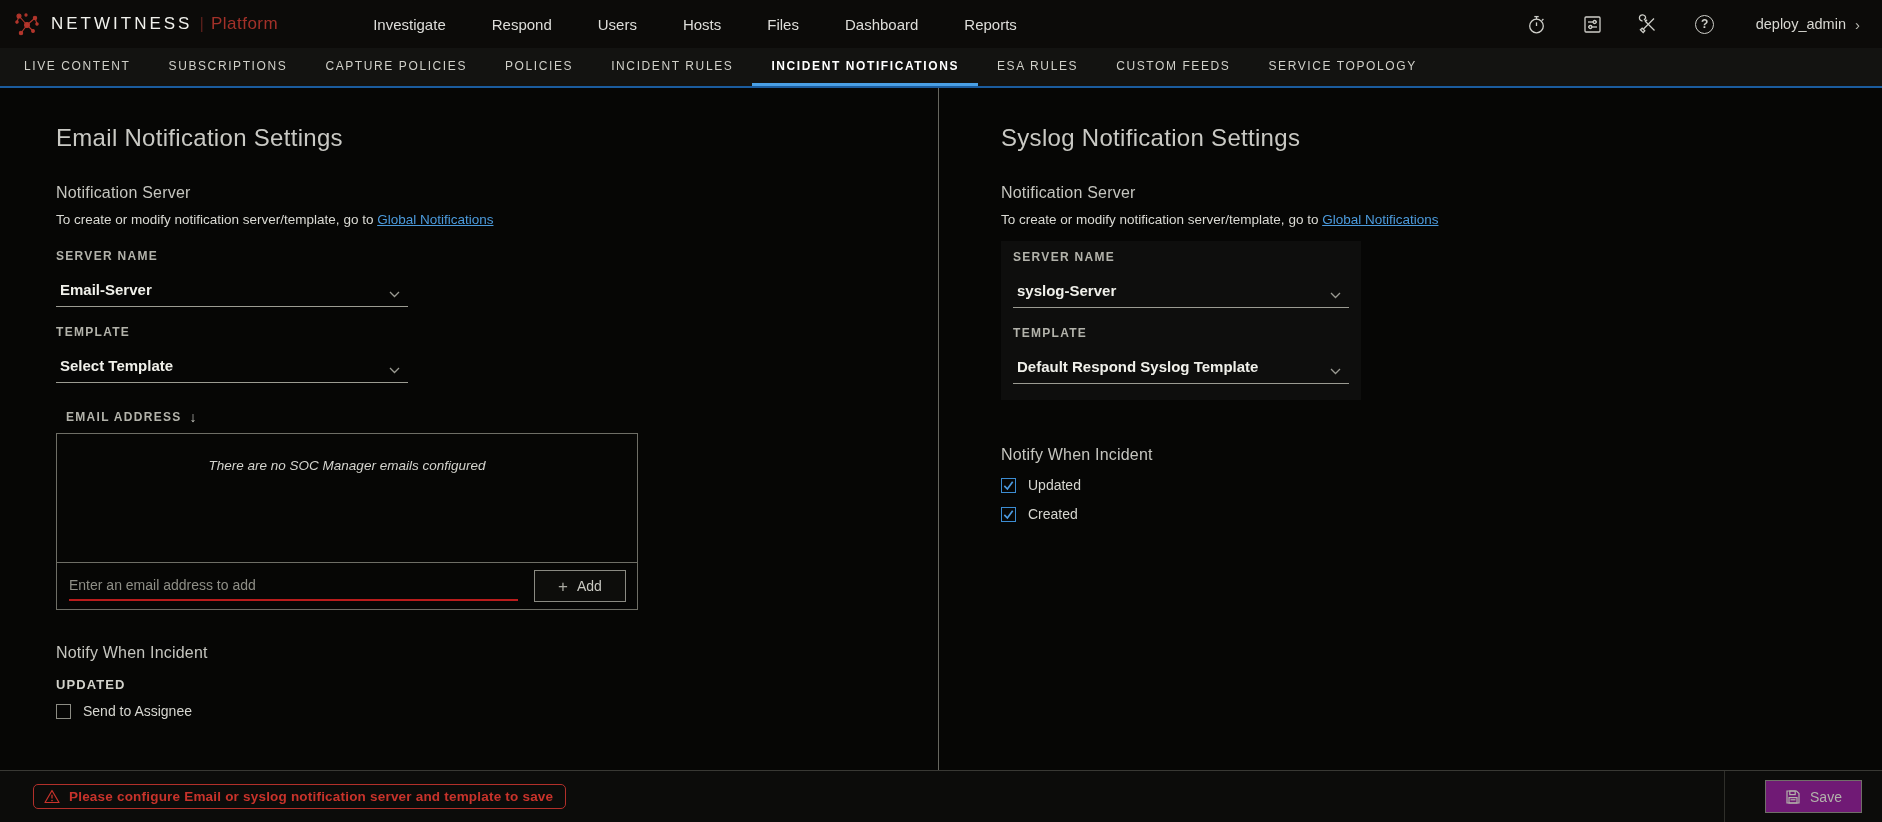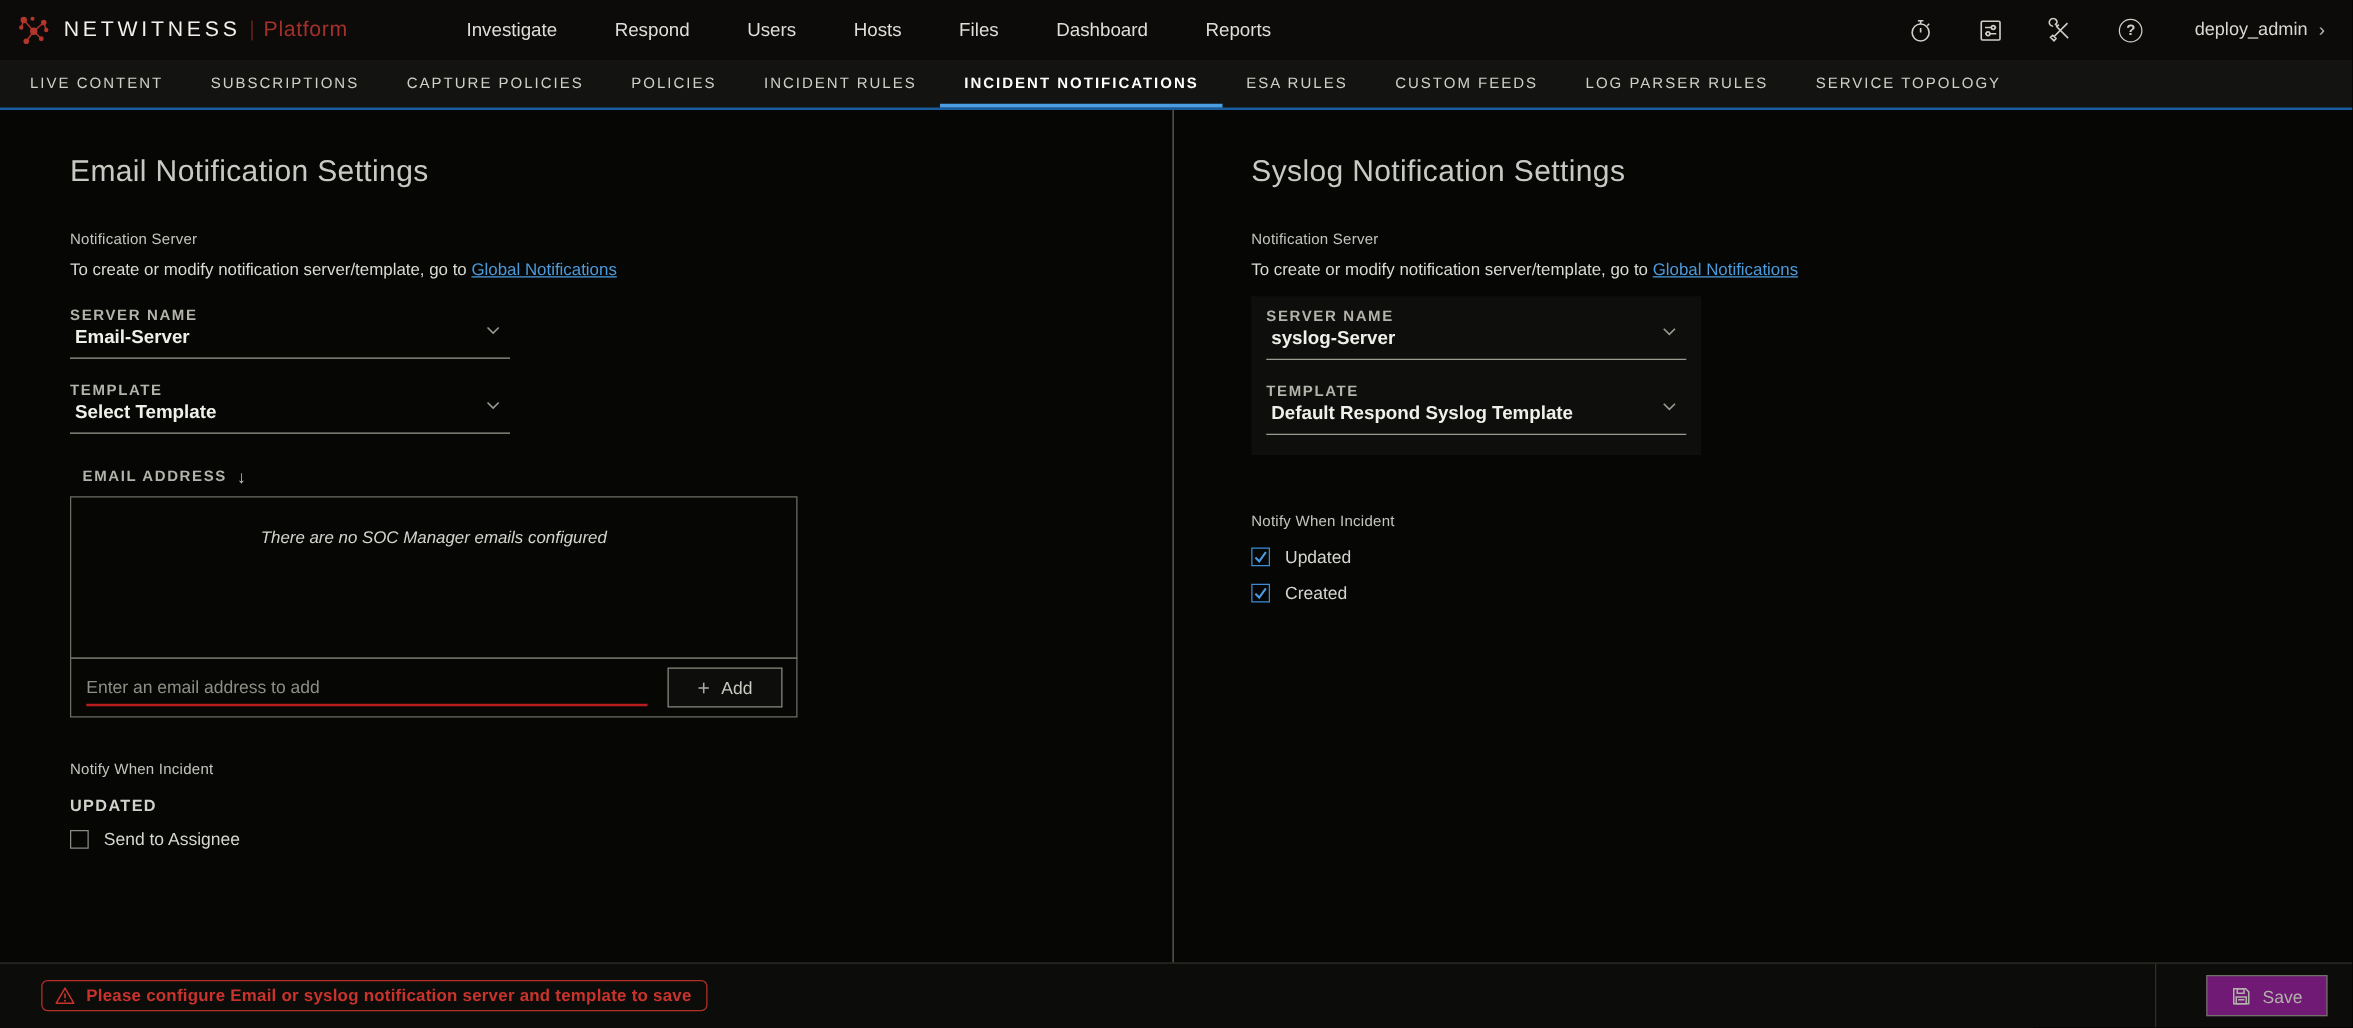--- a/index.html
+++ b/index.html
@@ -37,27 +37,27 @@
   .tab.active { color:#ffffff; font-weight:700; border-bottom-color:#4a9fe4; }
 
   
   .content { flex:1 1 auto; display:flex; background:#060605; border-bottom:1px solid #393934; overflow:hidden; }
   .panel { position:relative; }
   .panel-left { width:938px; flex:0 0 938px; padding:36px 0 0 56px; }
   .v-divider { width:1px; flex:0 0 1px; background:#66665f; }
   .panel-right { flex:1 1 auto; padding:36px 0 0 62px; }
 
   h1.panel-title { font-size:24px; line-height:28px; font-weight:300; color:#c9c9c4; letter-spacing:0.3px; }
-  h2.section-title { font-size:12px; font-weight:400; color:#c5c5bf; letter-spacing:0.2px; }
+  h2.section-title { font-size:16px; font-weight:400; color:#c5c5bf; letter-spacing:0.2px; }
   .mt-section { margin-top:32px; }
   .help-line { margin-top:10px; font-size:13.5px; color:#dadad4; }
   .link { color:#4c9bdd; text-decoration:underline; cursor:pointer; }
 
   .field-label { font-size:12px; letter-spacing:1.3px; color:#b3b3ab; font-weight:600; }
-  .select-box { width:352px; margin-top:0; display:flex; align-items:flex-start; justify-content:space-between;
+  .select-box { width:352px; margin-top:16px; display:flex; align-items:flex-end; justify-content:space-between;
     border-bottom:1px solid #9b9b92; padding:2px 4px 8px 4px; cursor:pointer; }
   .select-value { font-size:15px; font-weight:700; color:#f0f0ea; }
   .chev { flex:0 0 auto; margin-right:4px; }
 
   .mt-field { margin-top:22px; }
   .mt-field2 { margin-top:18px; }
 
   
   .soc-heading { margin-top:44px; }
   .email-header { margin-top:26px; padding-left:10px; display:flex; align-items:center; }
@@ -181,21 +181,20 @@
 
   <nav class="tabbar dots">
     <div class="tab">LIVE CONTENT</div>
     <div class="tab">SUBSCRIPTIONS</div>
     <div class="tab">CAPTURE POLICIES</div>
     <div class="tab">POLICIES</div>
     <div class="tab">INCIDENT RULES</div>
     <div class="tab active">INCIDENT NOTIFICATIONS</div>
     <div class="tab">ESA RULES</div>
     <div class="tab">CUSTOM FEEDS</div>
-    <div class="tab">LOG PARSER RULES</div>
     <div class="tab">SERVICE TOPOLOGY</div>
   </nav>
 
   <main class="content">
 
     <section class="panel panel-left">
       <h1 class="panel-title">Email Notification Settings</h1>
 
       <h2 class="section-title mt-section">Notification Server</h2>
       <div class="help-line">

